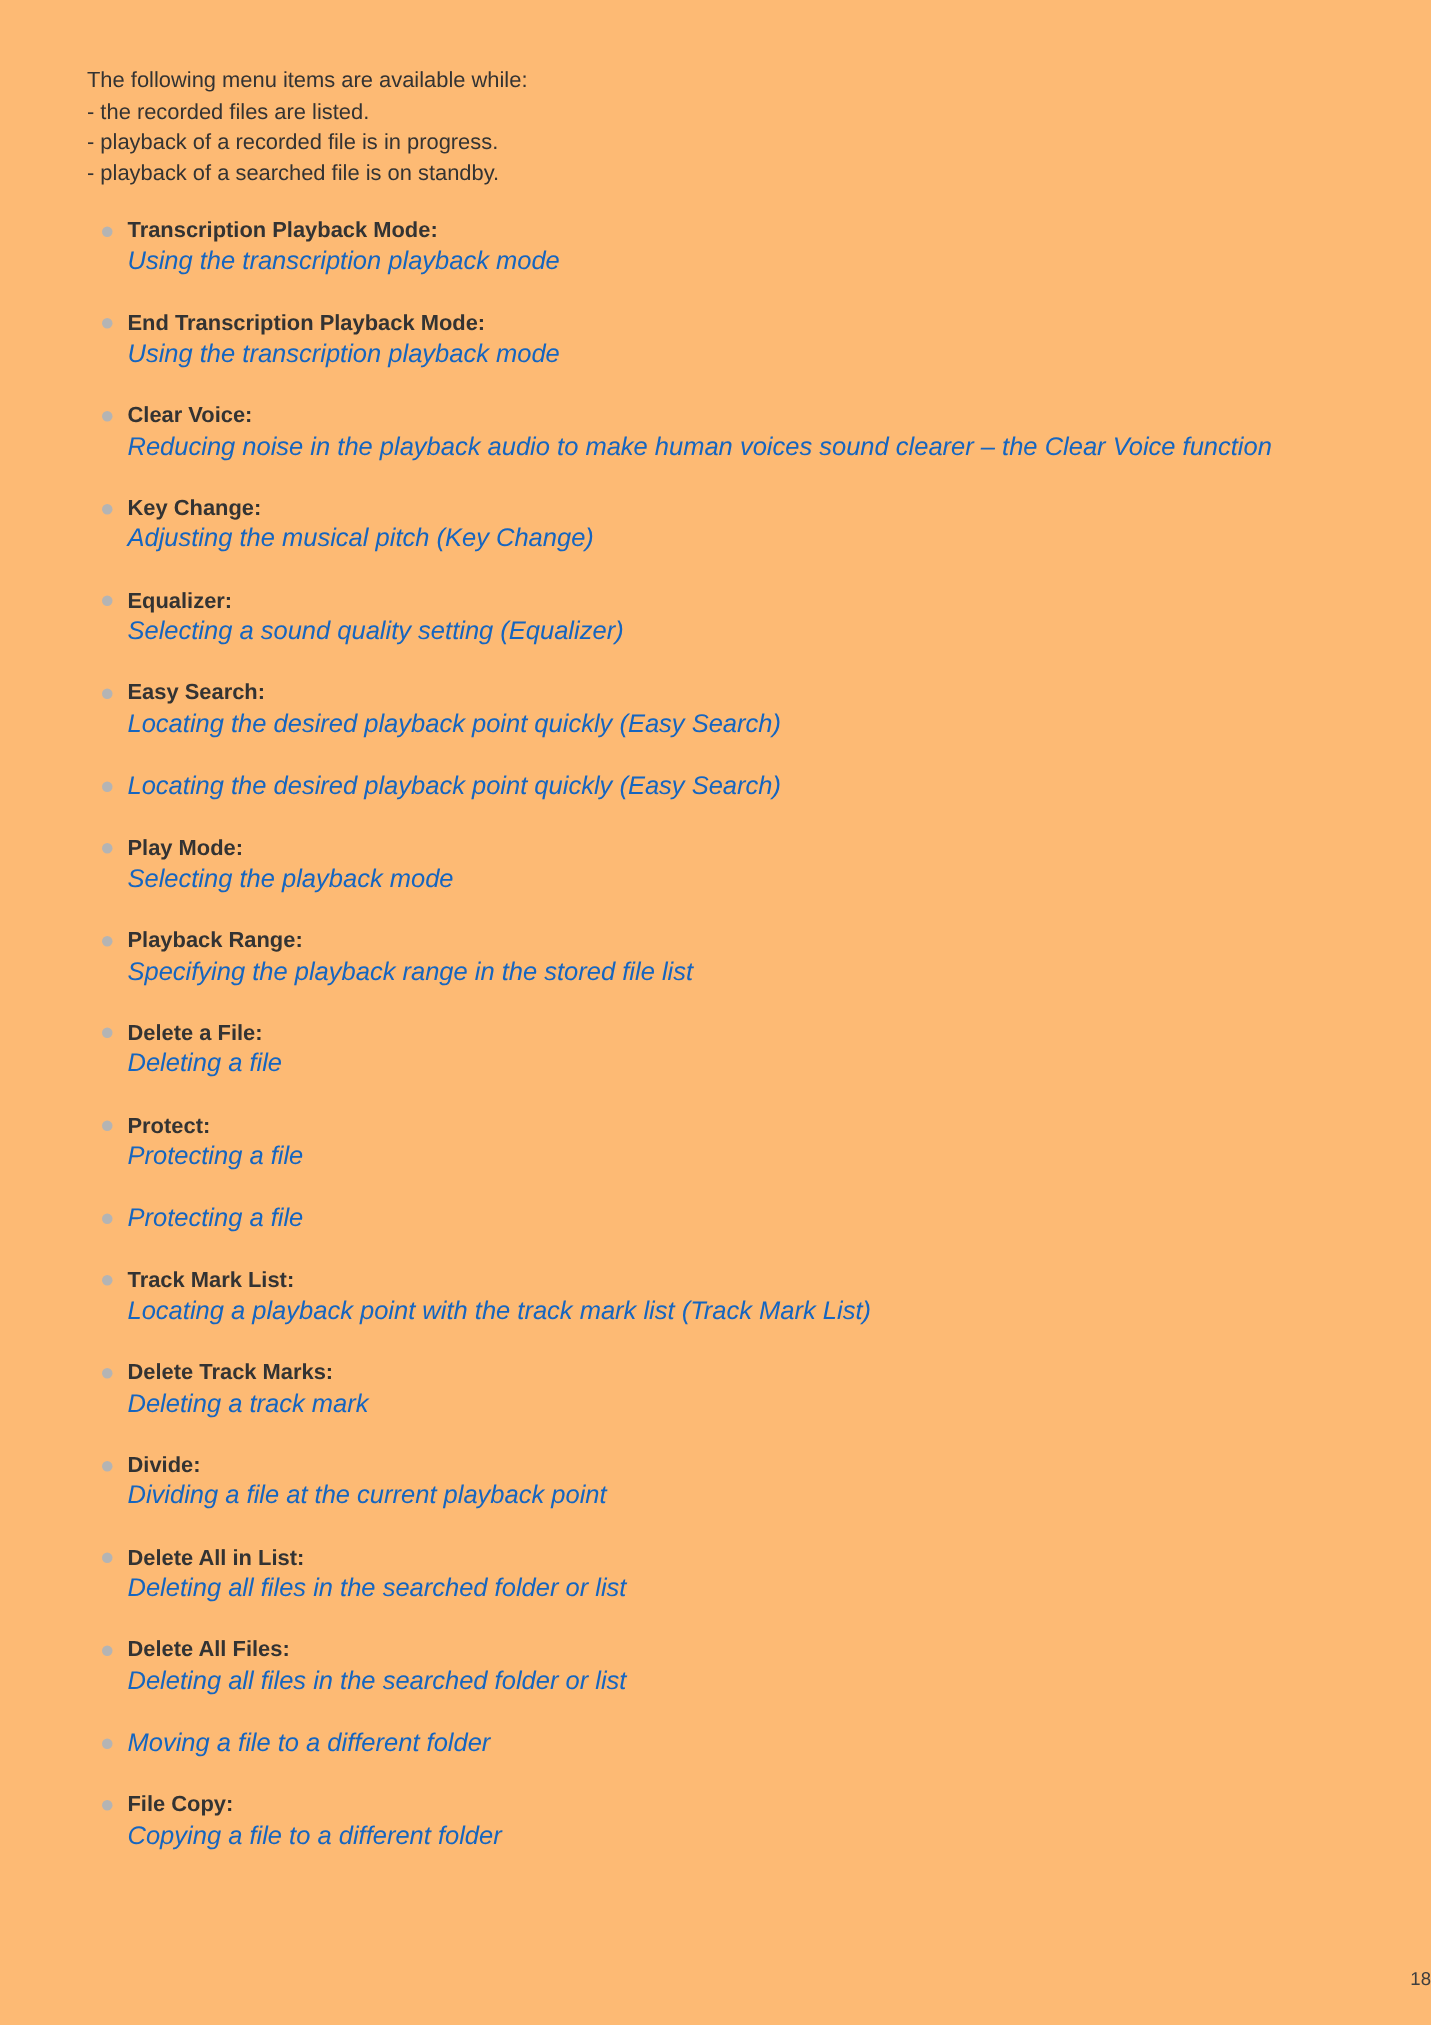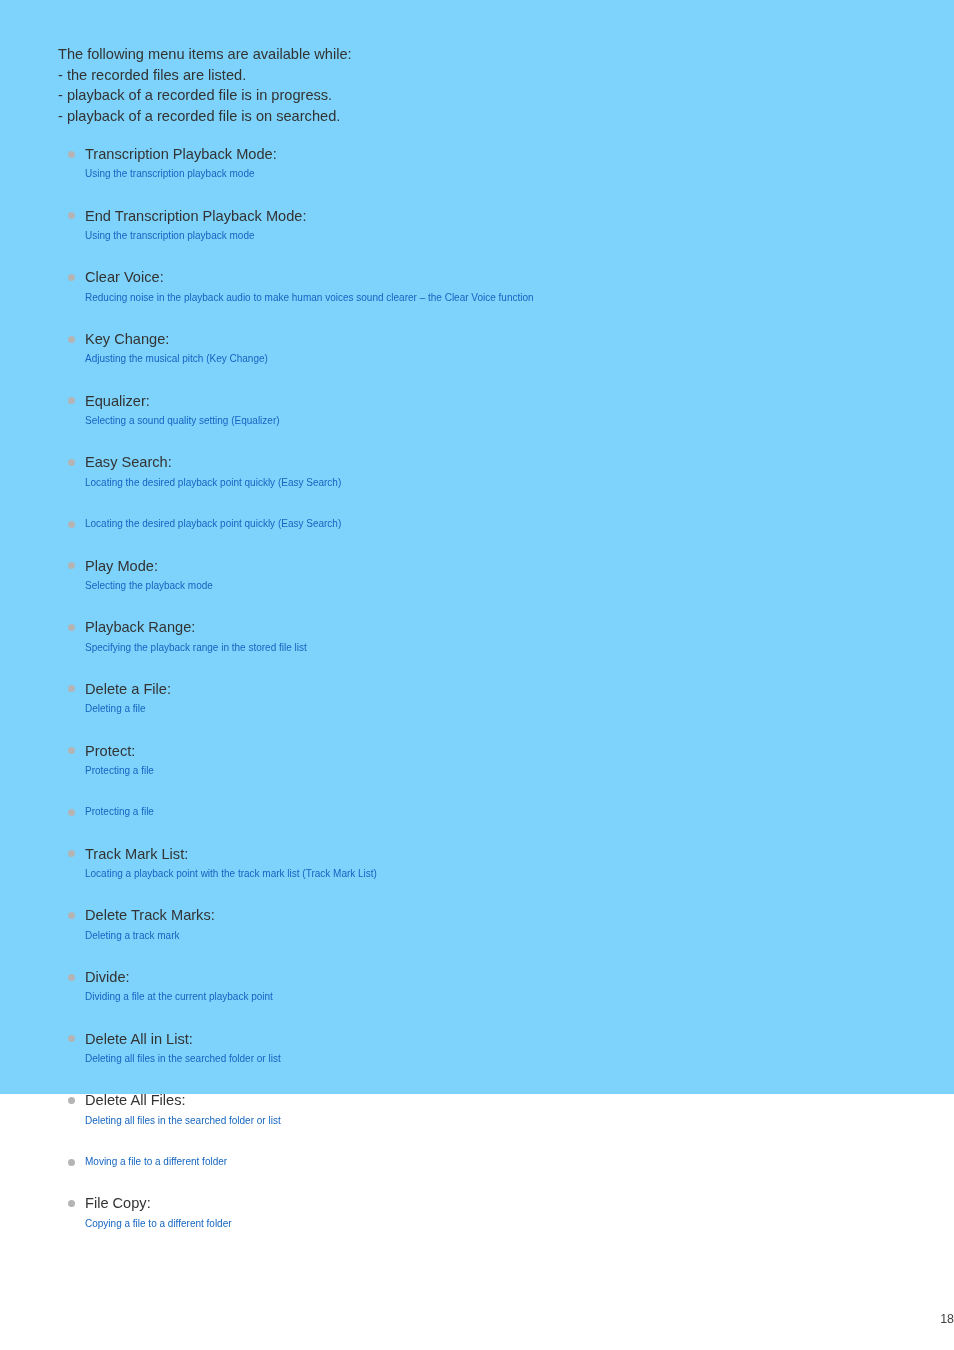--- a/index.html
+++ b/index.html
@@ -13,22 +13,22 @@
     height: 1350px;
     position: relative;
     font-family: "Liberation Sans", "DejaVu Sans", sans-serif;
     -webkit-font-smoothing: antialiased;
     overflow: hidden;
   }
 
   #page {
     position: relative;
     width: 954px;
-    height: 1094px;
-    background: #7dd3fc;
+    height: 1350px;
+    background: #fdba74;
   }
 
   
   #intro {
     position: absolute;
     left: 58px;
     top: 44px;
     width: 800px;
   }
   #intro .intro-line {
@@ -68,30 +68,32 @@
     background: #b4b4b4;
     display: block;
   }
 
   .item-title {
     display: block;
     font-size: 14.6px;
     line-height: 20.3px;
     color: #333333;
     white-space: nowrap;
+    font-weight: bold;
   }
 
   .item-link {
     display: block;
-    font-size: 10px;
+    font-size: 17px;
     line-height: 20.6px;
     color: #1565c0;
     text-decoration: none;
     white-space: nowrap;
     width: fit-content;
+    font-style: italic;
   }
 
   
   #page-number {
     position: absolute;
     left: 0;
     right: 0;
     top: 1311px;
     text-align: right;
     font-size: 12.4px;
@@ -101,21 +103,21 @@
 </style>
 </head>
 <body>
 
 <div id="page">
 
   <div id="intro">
       <div class="intro-line">The following menu items are available while:</div>
       <div class="intro-line">- the recorded files are listed.</div>
       <div class="intro-line">- playback of a recorded file is in progress.</div>
-      <div class="intro-line">- playback of a recorded file is on searched.</div>
+      <div class="intro-line">- playback of a searched file is on standby.</div>
     </div>
 
   <ul id="menu-list">
       <li class="menu-item">
         <span class="bullet-icon"></span>
         <span class="item-title">Transcription Playback Mode:</span>
         <a class="item-link" href="#">Using the transcription playback mode</a>
       </li>
       <li class="menu-item">
         <span class="bullet-icon"></span>

